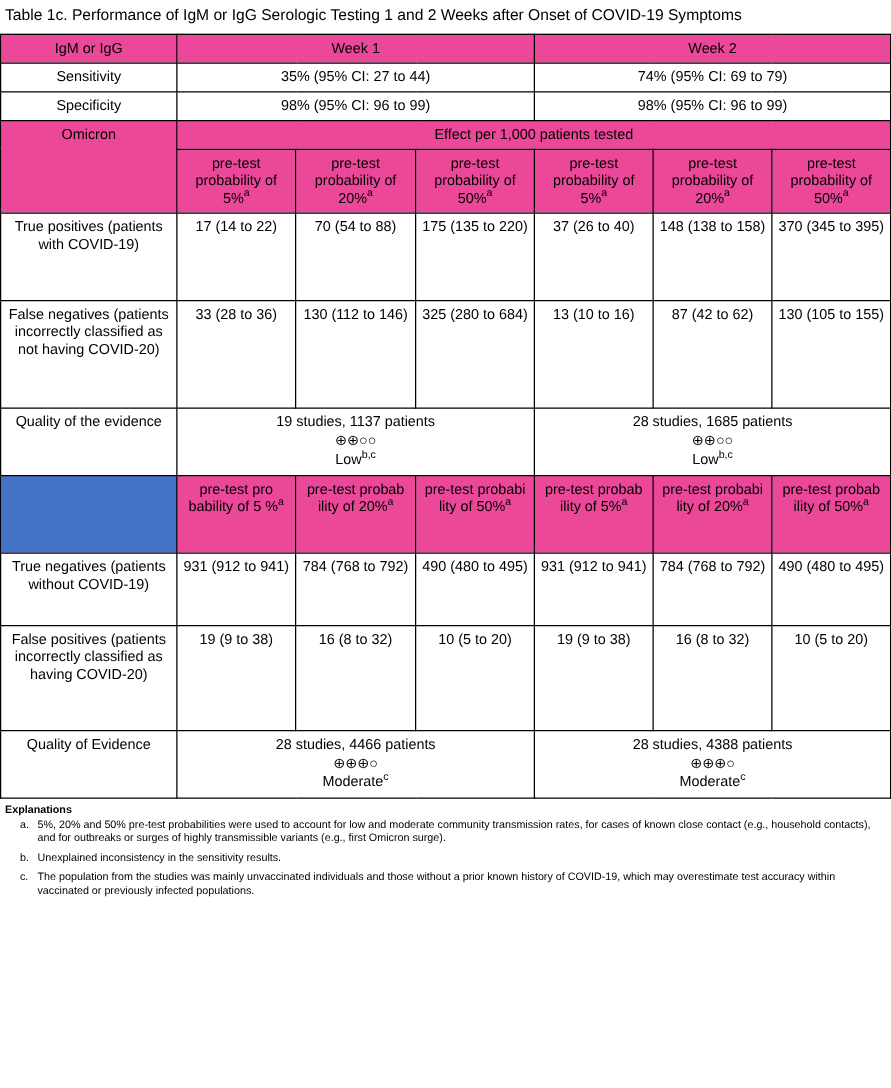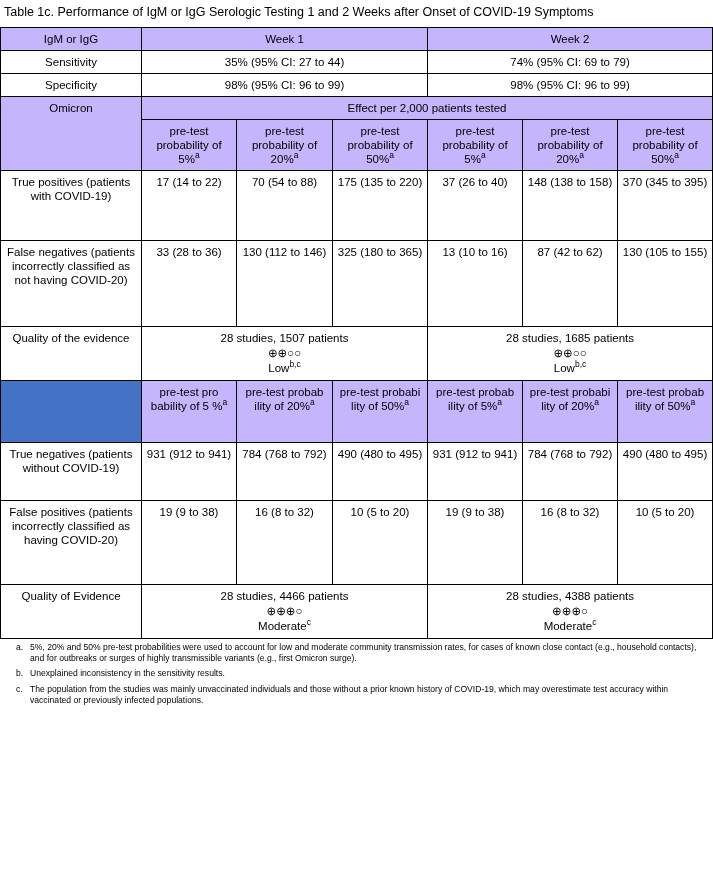--- a/index.html
+++ b/index.html
@@ -29,21 +29,21 @@
   table.main td, table.main th {
     border: 1px solid #000000;
     vertical-align: top;
     padding: 4px 3px;
     font-size: 11.5px;
     line-height: 1.22;
     font-weight: normal;
     text-align: center;
   }
   .hdr {
-    background: #c4b5fd;
+    background: #ec4899;
     color: #000000;
     font-weight: bold;
     text-align: center;
     vertical-align: middle;
   }
   .rowlbl {
     text-align: left;
     font-weight: bold;
     padding-left: 5px;
     vertical-align: middle;
@@ -97,21 +97,21 @@
     </tr>
 
     <tr>
       <td class="rowlbl">Specificity</td>
       <td class="ctr-mid" colspan="3">98% (95% CI: 96 to 99)</td>
       <td class="ctr-mid" colspan="3">98% (95% CI: 96 to 99)</td>
     </tr>
 
     <tr>
       <td class="hdr" rowspan="2">Omicron</td>
-      <td class="hdr" colspan="6">Effect per 2,000 patients tested</td>
+      <td class="hdr" colspan="6">Effect per 1,000 patients tested</td>
     </tr>
 
     <tr>
       <td class="hdr">
         <div>pre-test</div>
         <div>probability of</div>
         <div><span>5%</span><sup>a</sup></div>
       </td>
       <td class="hdr">
         <div>pre-test</div>
@@ -147,30 +147,30 @@
       <td class="cell-top">175 (135 to 220)</td>
       <td class="cell-top">37 (26 to 40)</td>
       <td class="cell-top">148 (138 to 158)</td>
       <td class="cell-top">370 (345 to 395)</td>
     </tr>
 
     <tr style="height:86px">
       <td class="rowlbl">False negatives (patients incorrectly classified as not having COVID-20)</td>
       <td class="cell-top">33 (28 to 36)</td>
       <td class="cell-top nowrapish">130 (112 to 146)</td>
-      <td class="cell-top">325 (180 to 365)</td>
+      <td class="cell-top">325 (280 to 684)</td>
       <td class="cell-top">13 (10 to 16)</td>
       <td class="cell-top">87 (42 to 62)</td>
       <td class="cell-top">130 (105 to 155)</td>
     </tr>
 
     <tr style="height:54px">
       <td class="rowlbl">Quality of the evidence</td>
       <td class="ctr-mid" colspan="3">
-        <div>28 studies, 1507 patients</div>
+        <div>19 studies, 1137 patients</div>
         <div class="grade grade-line">⊕⊕○○</div>
         <div class="grade-line"><span>Low</span><sup>b,c</sup></div>
       </td>
       <td class="ctr-mid" colspan="3">
         <div>28 studies, 1685 patients</div>
         <div class="grade grade-line">⊕⊕○○</div>
         <div class="grade-line"><span>Low</span><sup>b,c</sup></div>
       </td>
     </tr>
 
@@ -226,20 +226,21 @@
       <td class="ctr-mid" colspan="3">
         <div>28 studies, 4388 patients</div>
         <div class="grade grade-line">⊕⊕⊕○</div>
         <div class="grade-line"><span>Moderate</span><sup>c</sup></div>
       </td>
     </tr>
   </tbody>
     </table>
 
   <div class="expl">
+    <div class="title">Explanations</div>
     <table>
       <tbody>
           <tr>
         <td class="mark">a.</td>
         <td>5%, 20% and 50% pre-test probabilities were used to account for low and moderate community transmission rates, for cases of known close contact (e.g., household contacts), and for outbreaks or surges of highly transmissible variants (e.g., first Omicron surge).</td>
       </tr>
       <tr>
         <td class="mark">b.</td>
         <td>Unexplained inconsistency in the sensitivity results.</td>
       </tr>

